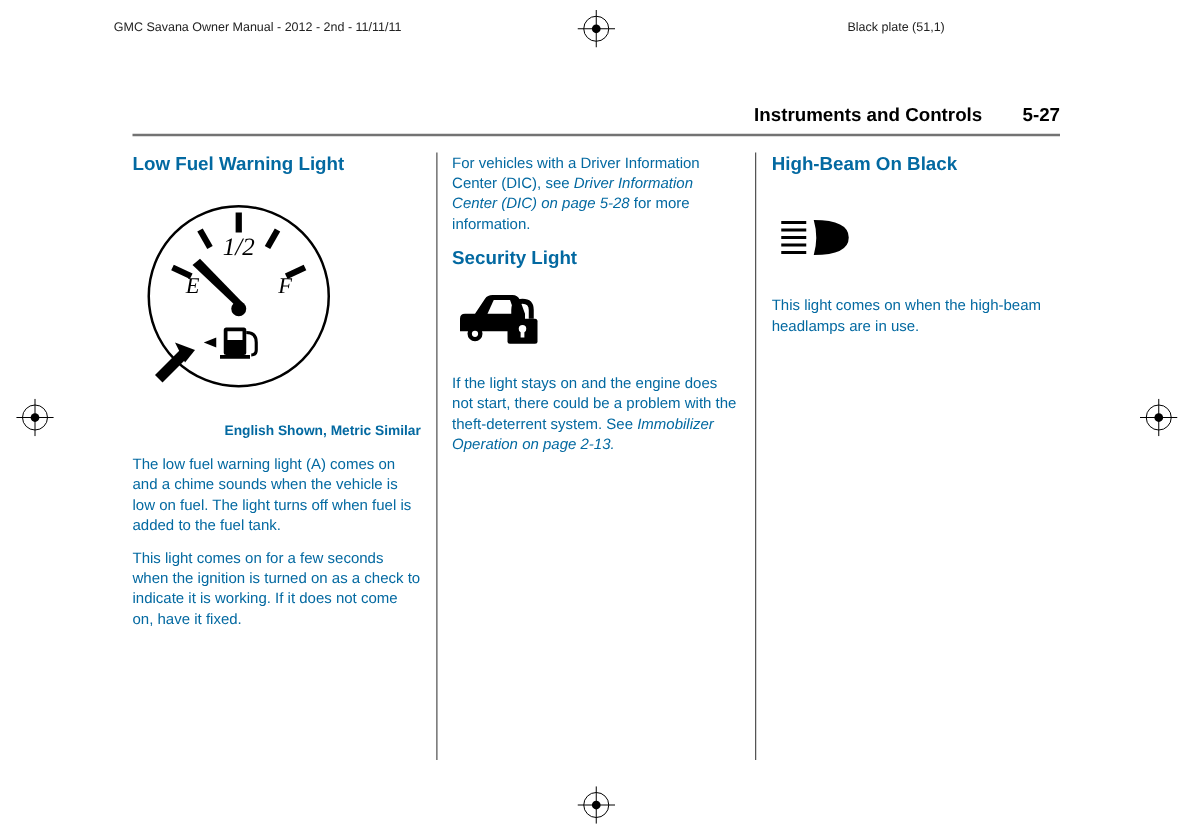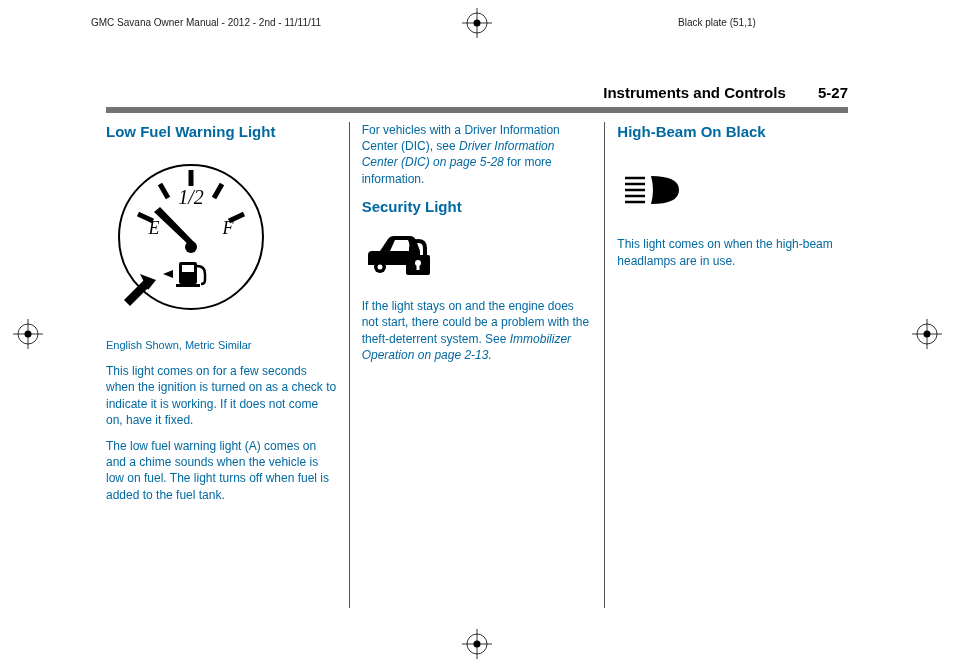--- a/index.html
+++ b/index.html
@@ -31,21 +31,21 @@
 .reg-top { top: 8px; left: 462px; }
 .reg-left { top: 319px; left: 13px; }
 .reg-right { top: 319px; left: 912px; }
 .reg-bottom { top: 629px; left: 462px; }
 
 .page-header {
   position: absolute;
   top: 84px;
   left: 106px;
   right: 106px;
-  border-bottom: 6px solid #737373;
+  border-bottom: 2px solid #737373;
   padding-bottom: 6px;
   text-align: right;
   font-weight: bold;
   font-size: 15px;
 }
 .page-header .chapter { margin-right: 28px; }
 .columns {
   position: absolute;
   top: 122px;
   left: 106px;
@@ -66,21 +66,21 @@
   width: 1px;
   background: #555;
   align-self: stretch;
 }
 h2 {
   font-size: 15px;
   font-weight: bold;
   margin-bottom: 10px;
 }
 .col p { margin-bottom: 10px; }
-.caption { text-align: left; font-weight: normal; font-size: 11px; margin-bottom: 8px; }
+.caption { text-align: right; font-weight: bold; font-size: 11px; margin-bottom: 8px; }
 .figure { text-align: left; margin: 10px 0 12px; }
 .italic { font-style: italic; }
 .gauge-svg { width: 170px; height: 170px; }
 .security-svg { width: 80px; height: 55px; }
 .beam-svg { width: 60px; height: 36px; }
 </style>
 </head>
 <body>
 
 <div class="registration-mark reg-top">
@@ -154,22 +154,22 @@
           <rect x="-15" y="14" width="24" height="3" fill="#000"></rect>
           <path d="M 6 -4 Q 14 -4 14 4 L 14 10 Q 14 14 10 14" fill="none" stroke="#000" stroke-width="2.5"></path>
           <polygon points="-28,4 -18,0 -18,8" fill="#000"></polygon>
         </g>
 
         <polygon points="18,148 38,128 44,134 24,154" fill="#000"></polygon>
         <polygon points="34,122 50,128 42,138" fill="#000"></polygon>
       </svg>
     </div>
     <p class="caption">English Shown, Metric Similar</p>
+    <p>The low fuel warning light (A) comes on and a chime sounds when the vehicle is low on fuel. The light turns off when fuel is added to the fuel tank.</p>
     <p>This light comes on for a few seconds when the ignition is turned on as a check to indicate it is working. If it does not come on, have it fixed.</p>
-    <p>The low fuel warning light (A) comes on and a chime sounds when the vehicle is low on fuel. The light turns off when fuel is added to the fuel tank.</p>
   </div>
 
   <div class="divider"></div>
 
   <div class="col">
     <p>
       <span>For vehicles with a Driver Information Center (DIC), see </span><span class="italic">Driver Information Center (DIC) on page 5-28</span><span> for more information.</span>
     </p>
     <h2>Security Light</h2>
     <div class="figure">

